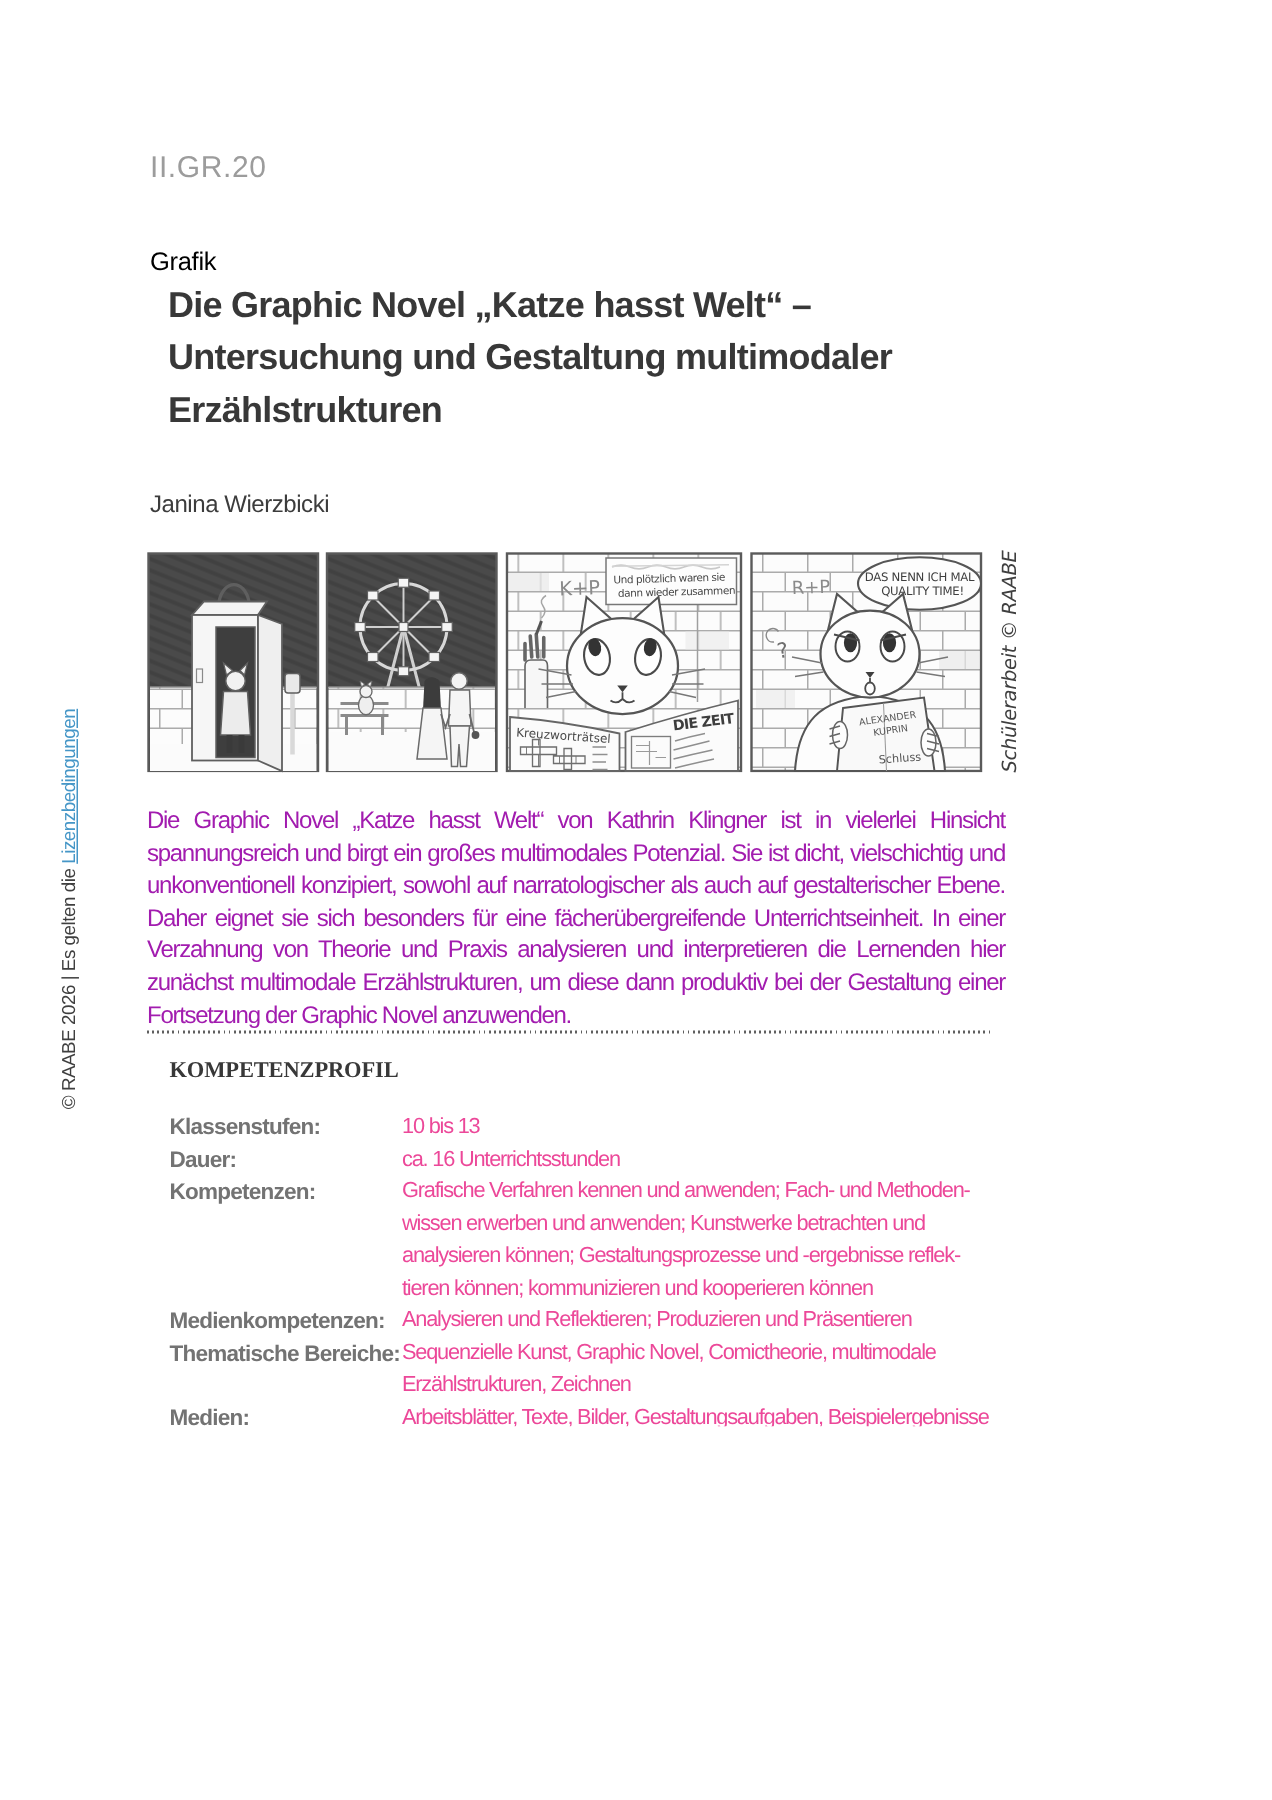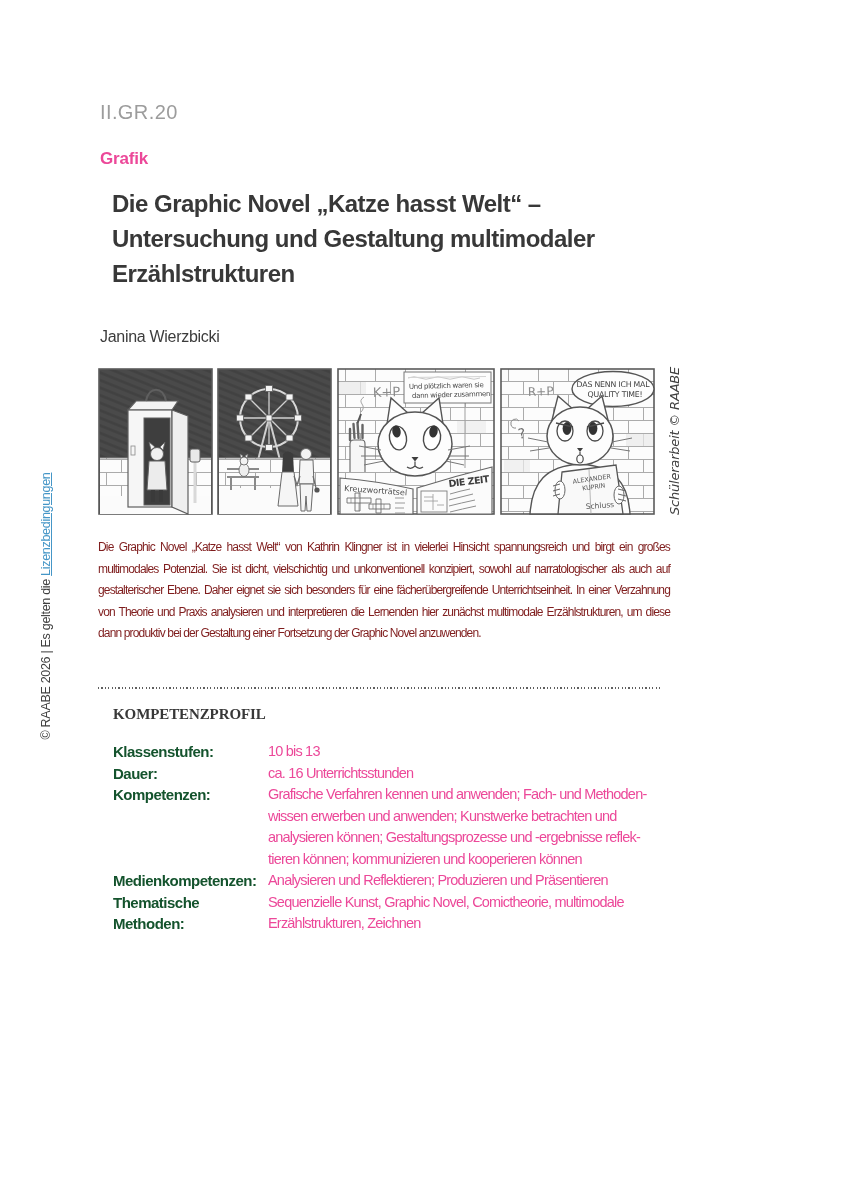--- a/index.html
+++ b/index.html
@@ -1,40 +1,40 @@
 <!DOCTYPE html>
 <html><head>
 <meta charset="utf-8">
 <style>
   html,body{margin:0;padding:0;background:#ffffff;}
   .page{position:relative;width:848px;height:951px;background:#ffffff;overflow:hidden;
         font-family:"Liberation Sans",sans-serif;color:#3d3d3d;}
   .code{position:absolute;left:100px;top:101px;font-size:20px;color:#9c9c9c;letter-spacing:.4px;}
-  .category{position:absolute;left:100px;top:149px;font-size:17px;font-weight:700;color:#ec4899;letter-spacing:-.2px;}
+  .category{position:absolute;left:100px;top:165px;font-size:17px;font-weight:400;color:#000000;letter-spacing:-.2px;}
   .title{position:absolute;left:112px;top:186px;width:566px;font-size:24px;line-height:35px;
          font-weight:700;color:#383838;letter-spacing:-.5px;}
   .author{position:absolute;left:100px;top:328px;font-size:16px;letter-spacing:-.3px;color:#3c3c3c;}
   .comic{position:absolute;left:98px;top:368px;width:558px;height:147px;}
   .credit{position:absolute;left:674px;top:441px;transform:translate(-50%,-50%) rotate(-90deg);
           font-size:13px;font-style:italic;white-space:nowrap;color:#3f3f3f;letter-spacing:-.2px;
           font-family:"DejaVu Sans",sans-serif;}
   .side-note{position:absolute;left:46px;top:606px;transform:translate(-50%,-50%) rotate(-90deg);
              font-size:12.5px;white-space:nowrap;color:#3f3f3f;letter-spacing:-.3px;}
   .side-note a{color:#4596c7;text-decoration:underline;cursor:pointer;}
-  .intro{position:absolute;left:98px;top:537px;width:572px;font-size:12px;line-height:21.6px;
-         text-align:justify;letter-spacing:-.85px;color:#7f1d1d;hyphens:manual;}
+  .intro{position:absolute;left:98px;top:537px;width:572px;font-size:16px;line-height:21.6px;
+         text-align:justify;letter-spacing:-.85px;color:#a21caf;hyphens:manual;}
   .rule{position:absolute;left:98px;width:562px;height:1.6px;
         background-image:repeating-linear-gradient(to right,#5f5f5f 0 1.2px,transparent 1.2px 3.4px);}
   .rule1{top:687px;}
   .rule2{top:981px;}
   .profile-heading{position:absolute;left:113px;top:706px;font-size:15px;font-weight:700;
                    letter-spacing:-.1px;color:#383838;font-family:Liberation Serif, serif;}
   .profile{position:absolute;left:113px;top:741px;width:547px;}
   .profile .row{display:grid;grid-template-columns:155px 1fr;}
-  .profile .label{font-weight:700;font-size:15px;letter-spacing:-.5px;line-height:21.5px;color:#14532d;}
+  .profile .label{font-weight:700;font-size:15px;letter-spacing:-.5px;line-height:21.5px;color:#737373;}
   .profile .value{font-size:14.5px;letter-spacing:-.8px;line-height:21.5px;hyphens:manual;color:#ec4899;}
   svg .hand{font-family:"DejaVu Sans",sans-serif;}
 </style>
 </head>
 <body>
 
 <div class="page">
 
   <div class="code">II.GR.20</div>
   <div class="category">Grafik</div>
@@ -226,20 +226,24 @@
     </div>
     <div class="row">
       <div class="label">Kompetenzen:</div>
       <div class="value">Grafische Verfahren kennen und anwenden; Fach- und Methoden­wissen erwerben und anwenden; Kunstwerke betrachten und analysieren können; Gestaltungsprozesse und -ergebnisse reflek­tieren können; kommunizieren und kooperieren können</div>
     </div>
     <div class="row">
       <div class="label">Medienkompetenzen:</div>
       <div class="value">Analysieren und Reflektieren; Produzieren und Präsentieren</div>
     </div>
     <div class="row">
-      <div class="label">Thematische Methoden:</div>
+      <div class="label">Thematische Bereiche:</div>
       <div class="value">Sequenzielle Kunst, Graphic Novel, Comictheorie, multimodale Erzählstrukturen, Zeichnen</div>
     </div>
+    <div class="row">
+      <div class="label">Medien:</div>
+      <div class="value">Arbeitsblätter, Texte, Bilder, Gestaltungsaufgaben, Beispielergeb­nisse</div>
+    </div>
   </div>
 
   <div class="rule rule2"></div>
 
 </div>
 
 </body></html>

